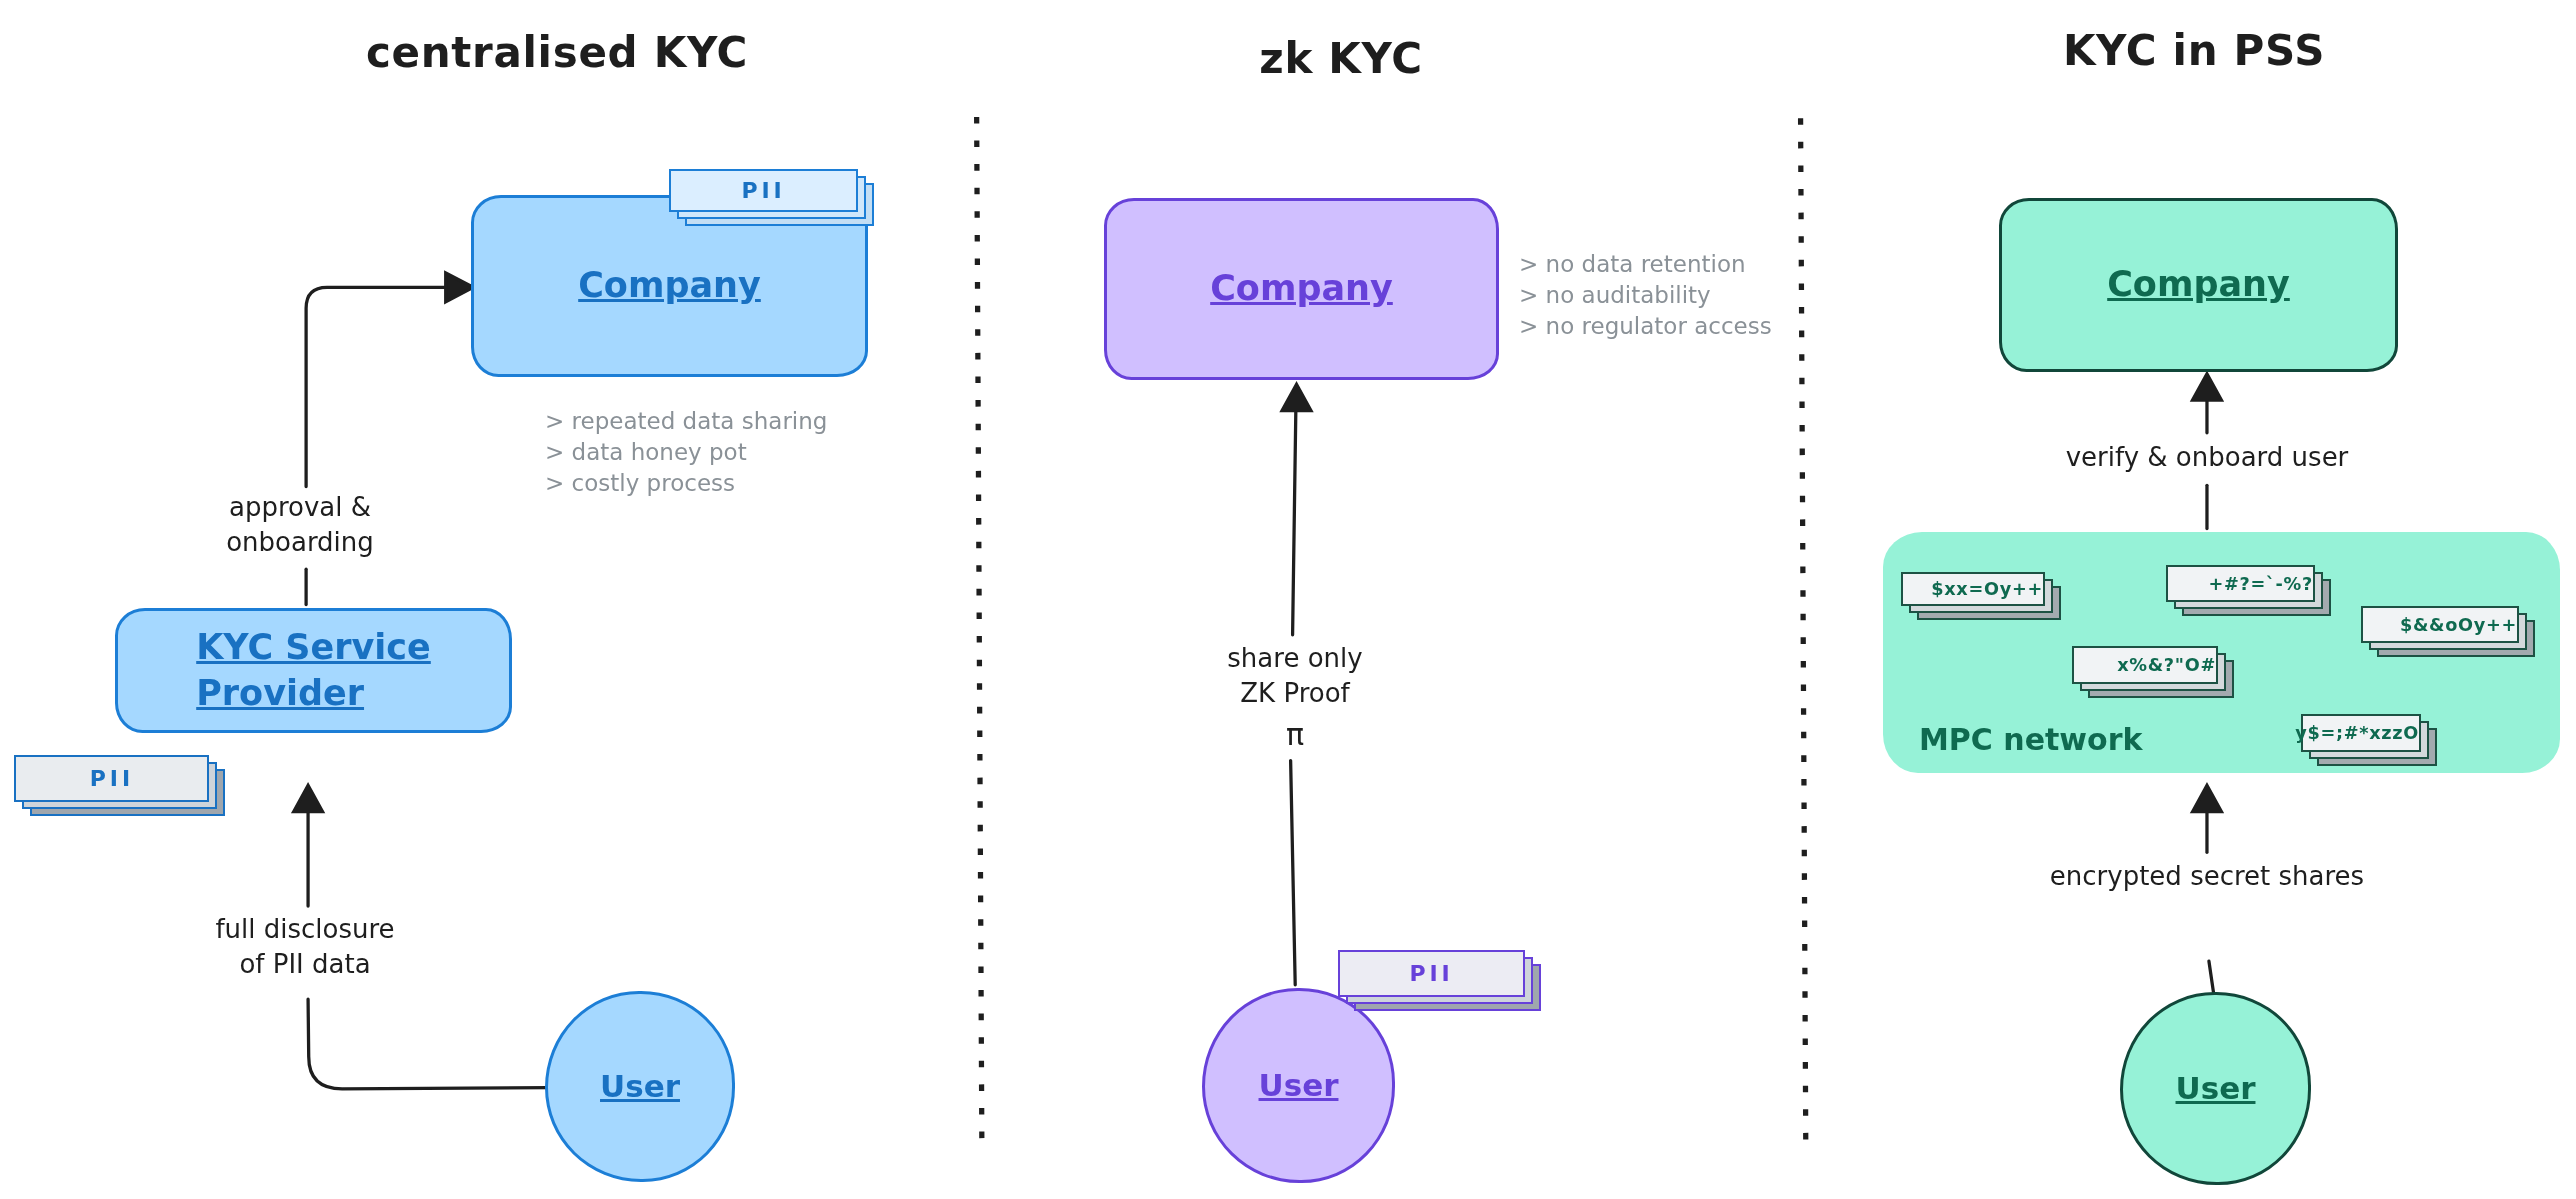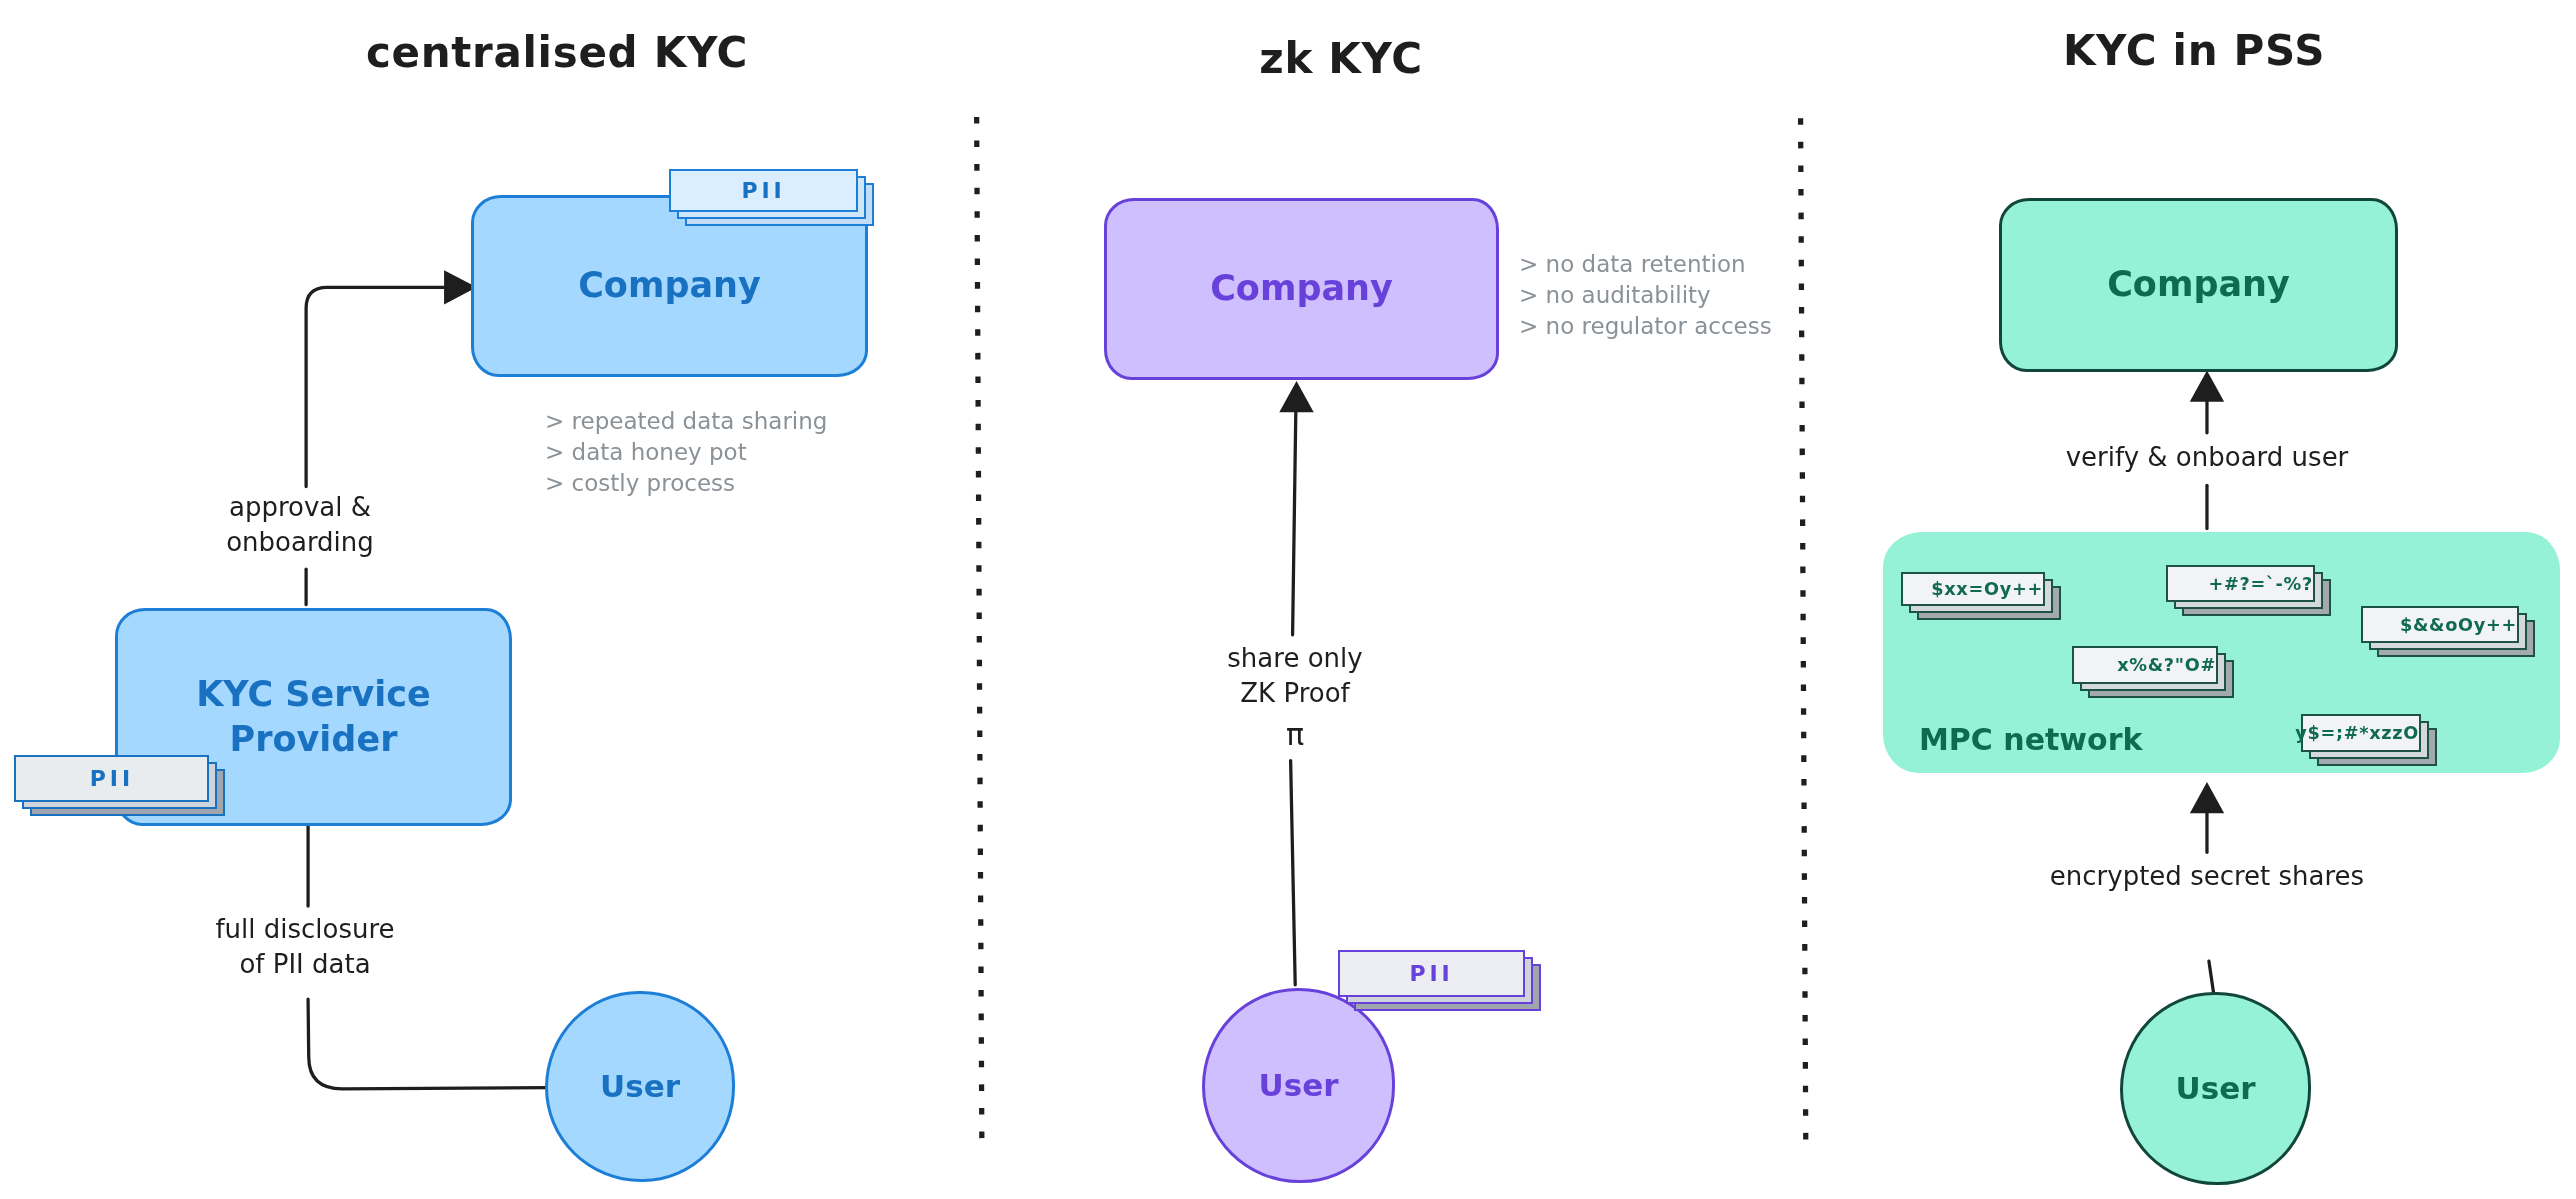--- a/index.html
+++ b/index.html
@@ -21,21 +21,21 @@
   }
   .box  { border-radius:30px 26px 31px 27.5px / 27.5px 31px 26px 30px; border:3.3px solid; }
   .circle { border-radius:50% 50% 49% 51% / 51% 49% 50% 50%; border:3.3px solid; }
 
   .blue   { background:#a5d8ff; border-color:#1c7ed6; }
   .purple { background:#d0bfff; border-color:#6741d9; }
   .green  { background:#96f2d7; border-color:#11473a; }
   .mpc    { background:#96f2d7; border-color:#1e1e1e; border-width:3.9px;
             border-radius:39px 34px 38px 35px / 35px 38px 34px 39px; }
 
-  .node-label { font-size:35px; font-weight:600; text-align:center; line-height:1.3; }
+  .node-label { font-size:35px; font-weight:600; text-align:left; line-height:1.3;text-decoration:underline; }
   .t-blue   { color:#1971c2; }
   .t-purple { color:#6741d9; }
   .t-green  { color:#0f6a50; }
 
   .notes { z-index:2; }
   .note-line { font-size:23px; line-height:31px; color:#8a9197; font-weight:500; white-space:nowrap; }
 
   .flow-label { font-size:26px; line-height:35px; font-weight:500;
                 color:#1e1e1e; text-align:center; z-index:2; white-space:nowrap; }
   .pi-line { font-size:30px; line-height:33px; margin-top:6.6px; }
@@ -120,21 +120,21 @@
     <div class="note-line">&gt; repeated data sharing</div>
     <div class="note-line">&gt; data honey pot</div>
     <div class="note-line">&gt; costly process</div>
   </div>
 
   <div class="abs flow-label" style="left:195px; top:490px; width:210px;">
     <div>approval &amp;</div>
     <div>onboarding</div>
   </div>
 
-  <div class="abs node box blue" style="left:115px; top:608px; width:397px; height:218px;">
+  <div class="abs node box blue" style="left:115px; top:608px; width:397px; height:125px;">
     <div class="node-label t-blue">
       <div>KYC Service</div>
       <div>Provider</div>
     </div>
   </div>
 
   <div class="abs tag tag-gray-blue" style="left:14.4px; top:755px; width:195px; height:47px;">
     <div class="layer l2"></div>
     <div class="layer l1"></div>
     <div class="layer l0">

